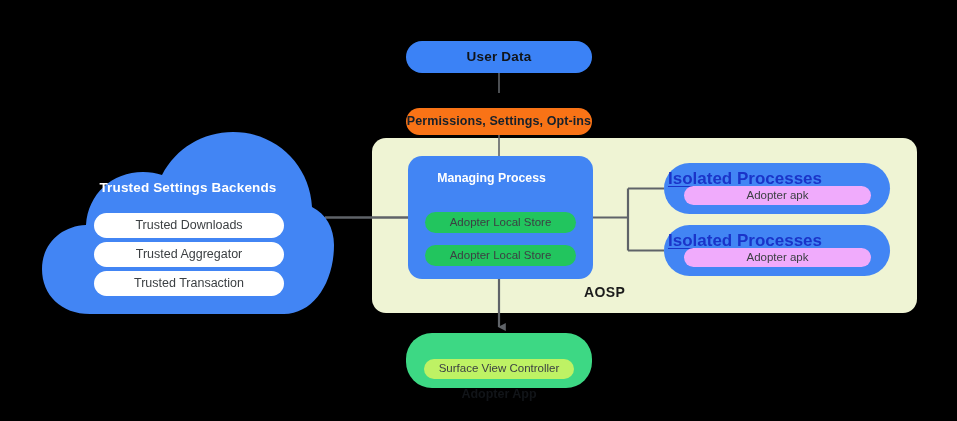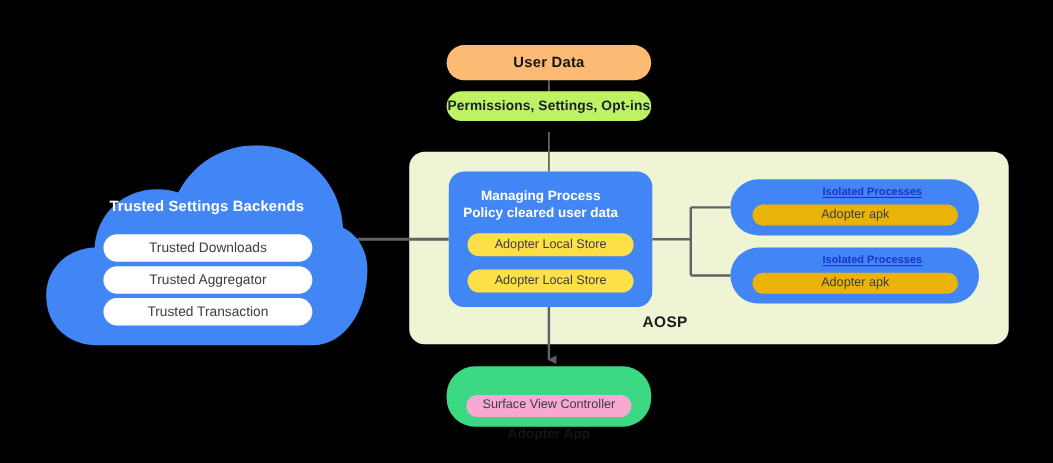--- a/index.html
+++ b/index.html
@@ -85,32 +85,32 @@
   #cloud-item-0 { top: 213px; }
   #cloud-item-1 { top: 242px; }
   #cloud-item-2 { top: 271px; }
 
   
   #user-data-pill {
     left: 406px;
     top: 41px;
     width: 186px;
     height: 32px;
-    background: #fdba74;
+    background: #3b82f6;
     color: #111418;
     font-size: 13.5px;
     font-weight: bold;
     letter-spacing: 0.2px;
   }
   #permissions-pill {
     left: 406px;
-    top: 83px;
+    top: 108px;
     width: 186px;
     height: 27px;
-    background: #bef264;
+    background: #f97316;
     color: #16202b;
     font-size: 12.5px;
     font-weight: bold;
     letter-spacing: 0.1px;
   }
 
   
   #managing-process {
     position: absolute;
     left: 408px;
@@ -128,58 +128,58 @@
     text-align: center;
     font-size: 12.3px;
     font-weight: bold;
     color: #ffffff;
     line-height: 1.25;
   }
   .mp-store {
     left: 425px;
     width: 151px;
     height: 21px;
-    background: #fde047;
+    background: #22c55e;
     color: #3c4043;
     font-size: 11.5px;
   }
   #mp-store-0 { top: 212px; }
   #mp-store-1 { top: 245px; }
 
   
   .iso-box {
     position: absolute;
     left: 664px;
     width: 226px;
     height: 51px;
     background: #4285F4;
     border-radius: 26px;
   }
   #iso-box-0 { top: 163px; }
   #iso-box-1 { top: 225px; }
 
   .iso-title {
     position: absolute;
-    left: 680px;
+    left: 632px;
     width: 226px;
     text-align: center;
-    font-size: 10px;
+    font-size: 17px;
     font-weight: bold;
     color: #1A34C9;
     text-decoration: underline;
     text-underline-offset: 2px;
   }
   #iso-title-0 { top: 169px; }
   #iso-title-1 { top: 231px; }
 
   .iso-apk {
     left: 684px;
     width: 187px;
     height: 19px;
-    background: #eab308;
+    background: #f0abfc;
     color: #3c4043;
     font-size: 11.5px;
   }
   #iso-apk-0 { top: 186px; }
   #iso-apk-1 { top: 248px; }
 
   
   #adopter-app {
     position: absolute;
     left: 406px;
@@ -198,21 +198,21 @@
     font-size: 12.5px;
     font-weight: bold;
     color: #111418;
     margin-top: 48px;
   }
   #adopter-app-item {
     left: 424px;
     top: 359px;
     width: 150px;
     height: 20px;
-    background: #f9a8d4;
+    background: #bef264;
     color: #3c4043;
     font-size: 11.5px;
   }
 
   
   #connectors {
     position: absolute;
     left: 0; top: 0;
     width: 957px;
     height: 421px;
@@ -263,21 +263,20 @@
   <div class="pill cloud-item" id="cloud-item-2">Trusted Transaction</div>
   <div class="pill cloud-item" id="cloud-item-1">Trusted Aggregator</div>
 
   <div class="pill" id="user-data-pill">User Data</div>
 
   <div class="pill" id="permissions-pill">Permissions,  Settings, Opt-ins</div>
 
   <div id="managing-process"></div>
   <div id="managing-process-title">
     <span>Managing Process</span><br>
-    <span>Policy cleared user data</span>
   </div>
   <div class="pill mp-store" id="mp-store-0">Adopter Local Store</div>
   <div class="pill mp-store" id="mp-store-1">Adopter Local Store</div>
 
   <div class="iso-box" id="iso-box-0"></div>
   <div class="iso-title" id="iso-title-0">Isolated Processes</div>
   <div class="pill iso-apk" id="iso-apk-0">Adopter apk</div>
 
   <div class="iso-box" id="iso-box-1"></div>
   <div class="iso-title" id="iso-title-1">Isolated Processes</div>

